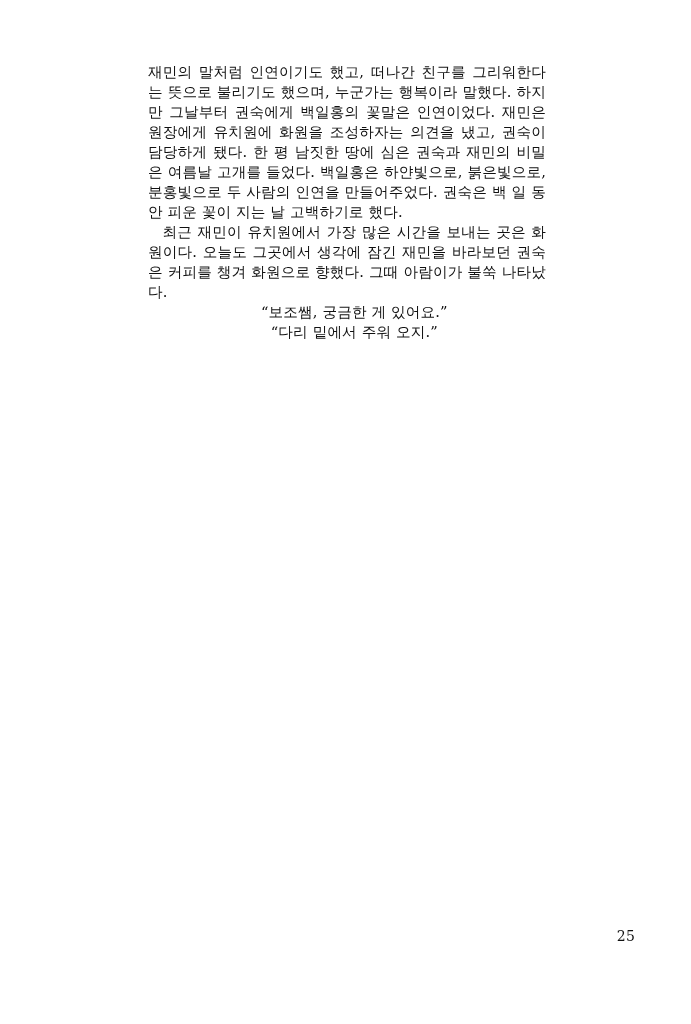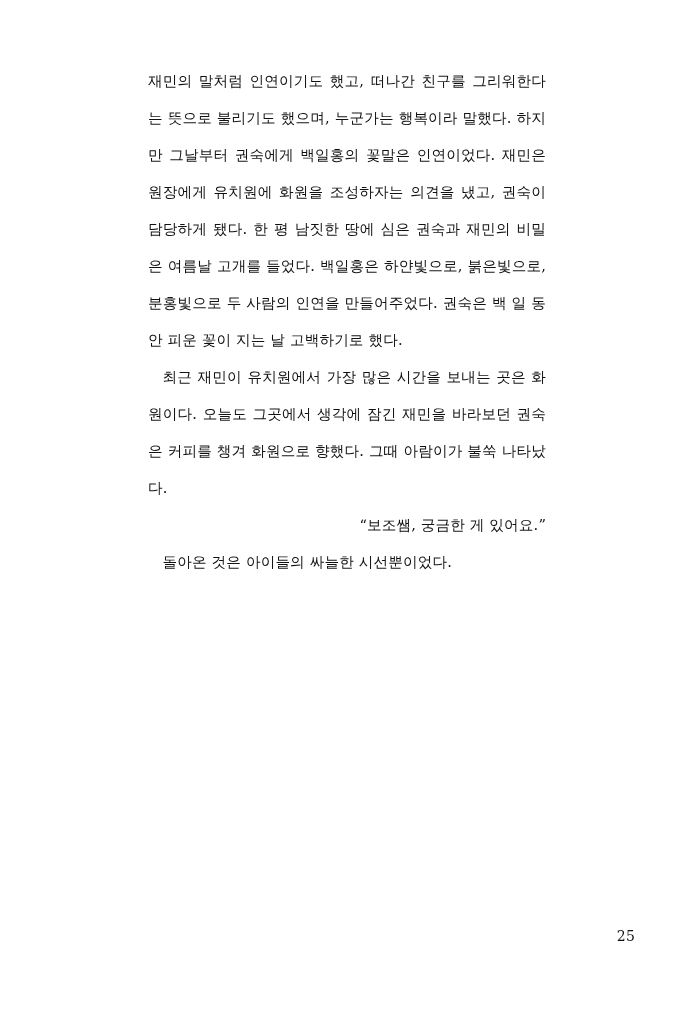--- a/index.html
+++ b/index.html
@@ -25,48 +25,48 @@
   }
   .text-column {
     position: absolute;
     left: 148px;
     top: 62px;
     width: 398px;
   }
   p.para {
     margin: 0;
     font-size: 14.6px;
-    line-height: 37px;
+    line-height: 20px;
     text-align: justify;
     text-justify: inter-character;
     word-break: break-all;
     letter-spacing: 0.15px;
     text-indent: 0;
   }
   p.indent {
     text-indent: 1em;
   }
   p.quote {
     text-indent: 1em;
-    text-align: right;
+    text-align: center;
   }
   .page-number {
     position: absolute;
     right: 56px;
     top: 928px;
     font-size: 14px;
     font-family: "DejaVu Serif", "Liberation Serif", serif;
     color: #111111;
     letter-spacing: 0.2px;
   }
 </style>
 </head>
 <body>
 
 <div class="page">
   <div class="text-column">
     <p class="para">재민의 말처럼 인연이기도 했고, 떠나간 친구를 그리워한다는 뜻으로 불리기도 했으며, 누군가는 행복이라 말했다. 하지만 그날부터 권숙에게 백일홍의 꽃말은 인연이었다. 재민은 원장에게 유치원에 화원을 조성하자는 의견을 냈고, 권숙이 담당하게 됐다. 한 평 남짓한 땅에 심은 권숙과 재민의 비밀은 여름날 고개를 들었다. 백일홍은 하얀빛으로, 붉은빛으로, 분홍빛으로 두 사람의 인연을 만들어주었다. 권숙은 백 일 동안 피운 꽃이 지는 날 고백하기로 했다.</p>
     <p class="para indent">최근 재민이 유치원에서 가장 많은 시간을 보내는 곳은 화원이다. 오늘도 그곳에서 생각에 잠긴 재민을 바라보던 권숙은 커피를 챙겨 화원으로 향했다. 그때 아람이가 불쑥 나타났다.</p>
     <p class="para quote">“보조쌤, 궁금한 게 있어요.”</p>
-    <p class="para indent">돌아온 것은 아이들의 싸늘한 시선뿐이었다.</p>
+    <p class="para quote">“다리 밑에서 주워 오지.”</p>
   </div>
   <div class="page-number">25</div>
 </div>
 
 </body></html>

